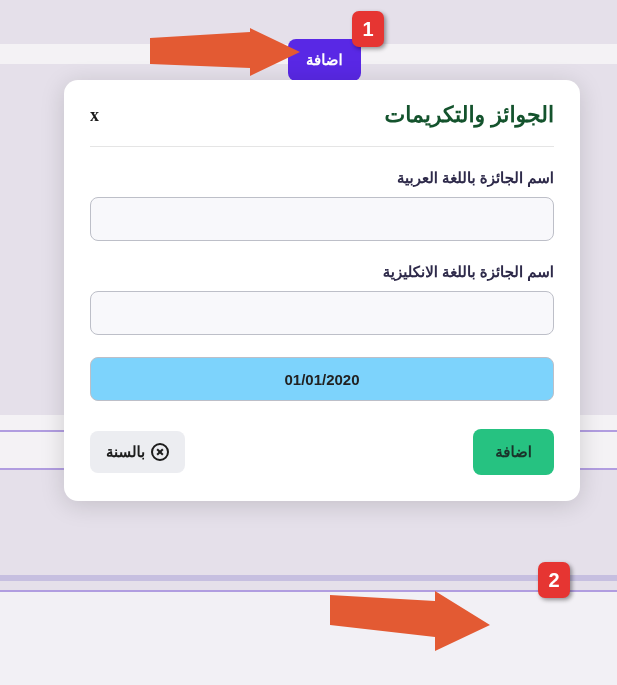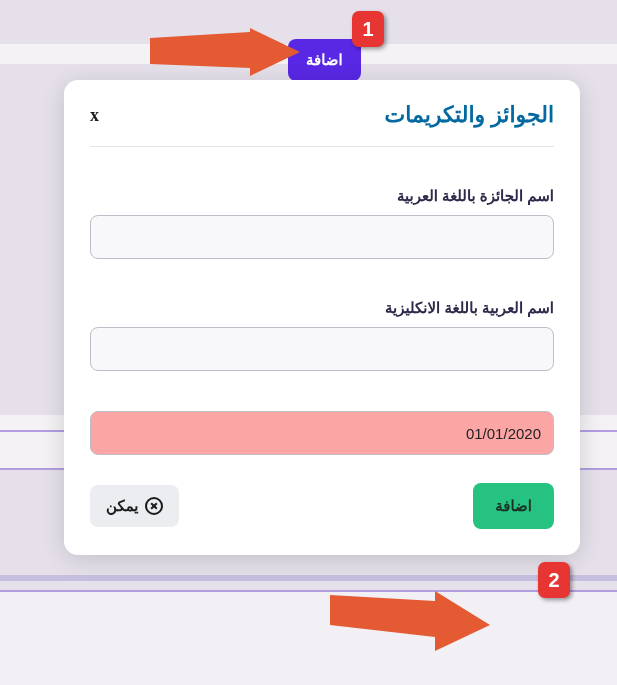--- a/index.html
+++ b/index.html
@@ -46,33 +46,33 @@
   .modal-header {
     display: flex;
     align-items: center;
     justify-content: space-between;
     padding-bottom: 18px;
     border-bottom: 1px solid #e5e5e5;
   }
   .modal-title {
     font-size: 22px;
     font-weight: 800;
-    color: #0369a1;
+    color: #14532d;
   }
   .close-x {
     font-family: Georgia, serif;
     font-size: 18px;
     font-weight: bold;
     color: #1a1a1a;
     background: none;
     border: none;
     cursor: pointer;
   }
   .field {
-    margin-top: 40px;
+    margin-top: 22px;
   }
   .field-label {
     display: block;
     font-size: 15px;
     font-weight: 700;
     color: #2e2a4a;
     text-align: right;
     margin-bottom: 10px;
   }
   .text-input, .date-input, .textarea {
@@ -81,23 +81,23 @@
     border: 1px solid #bdbfc8;
     border-radius: 8px;
     background: #f8f8fb;
     font-size: 15px;
     padding: 10px 12px;
     color: #222;
     font-family: inherit;
   }
   .date-input {
     direction: ltr;
-    text-align: right;
-    font-weight: 400;
-    background: #fca5a5;
+    text-align: center;
+    font-weight: 700;
+    background: #7dd3fc;
   }
   .textarea {
     height: 60px;
     resize: both;
     overflow: auto;
   }
   .footer {
     margin-top: 28px;
     display: flex;
     justify-content: space-between;
@@ -187,34 +187,34 @@
     <div class="modal-title">الجوائز والتكريمات</div>
     <button class="close-x">x</button>
   </div>
 
   <div class="field">
     <label class="field-label">اسم الجائزة باللغة العربية</label>
     <input class="text-input" type="text" value="" style="">
   </div>
 
   <div class="field">
-    <label class="field-label">اسم العربية باللغة الانكليزية</label>
+    <label class="field-label">اسم الجائزة باللغة الانكليزية</label>
     <input class="text-input" type="text" value="" style="">
   </div>
 
   <div class="field">
     <input class="date-input" type="text" value="01/01/2020" style="">
   </div>
 
 
   <div class="footer">
     <button class="add-btn">اضافة</button>
     <button class="close-btn">
       <span class="close-icon"></span>
-      <span>يمكن</span>
+      <span>بالسنة</span>
     </button>
   </div>
 </div>
 
 <div class="arrow" style="top:28px; left:150px;">
   <svg width="150" height="55" viewBox="0 0 150 55">
     <polygon points="0,10 100,4 100,0 150,24 100,48 100,40 0,36" fill="#e35a33"></polygon>
   </svg>
 </div>
 

